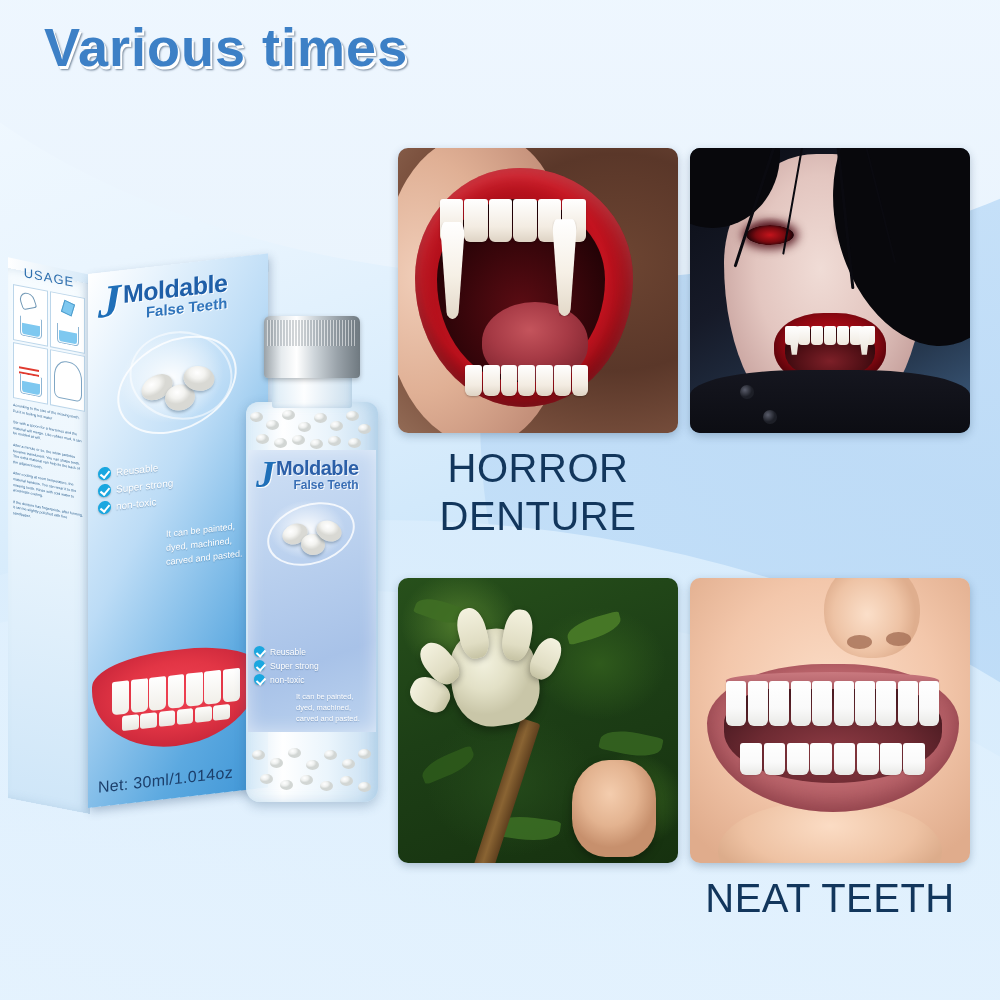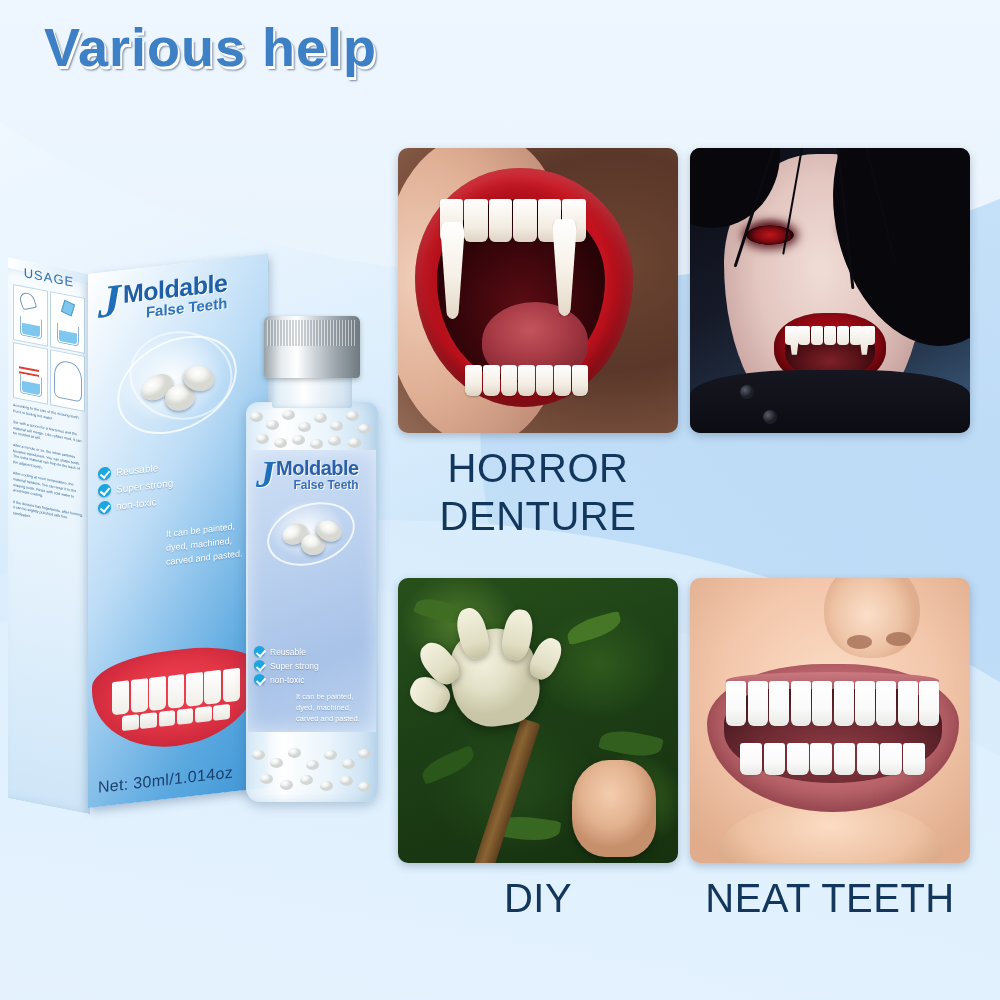--- a/index.html
+++ b/index.html
@@ -286,21 +286,21 @@
 <body>
 
 <div id="stage">
 
   <div class="swoosh sw-right"></div>
   <div class="swoosh sw-top"></div>
   <div class="swoosh sw-lowright"></div>
   <div class="swoosh sw-bottom"></div>
   <div class="swoosh sw-bottom2"></div>
 
-  <div class="title">Various help</div>
+  <div class="title">Various times</div>
 
   <div class="tile" style="left:398px;top:148px;width:280px;height:285px;">
     <div class="ph-mouth">
       <div class="skin-l"></div>
       <div class="lips"></div>
       <div class="oral"></div>
       <div class="tongue"></div>
       <div class="row-top">
         <i class="tooth"></i>
           <i class="tooth"></i>
@@ -367,21 +367,20 @@
       <div class="stick"></div>
       <div class="claw-palm"></div>
       <div class="finger" style="left:12%;top:30%;width:11%;height:14%;transform:rotate(-62deg);"></div>
       <div class="finger" style="left:15%;top:20%;width:10%;height:16%;transform:rotate(-40deg);"></div>
       <div class="finger" style="left:24%;top:10%;width:10%;height:18%;transform:rotate(-14deg);"></div>
       <div class="finger" style="left:36%;top:11%;width:10%;height:18%;transform:rotate(10deg);"></div>
       <div class="finger" style="left:45%;top:20%;width:9%;height:15%;transform:rotate(26deg);"></div>
       <div class="hand"></div>
     </div>
   </div>
-  <div class="cap" style="left:398px;top:874px;width:280px;">DIY</div>
 
   <div class="tile" style="left:690px;top:578px;width:280px;height:285px;">
     <div class="ph-smile">
       <div class="nose"></div>
       <div class="nostril" style="left:56%;top:20%;"></div>
       <div class="nostril" style="left:70%;top:19%;"></div>
       <div class="chin"></div>
       <div class="s-lips"></div>
       <div class="s-oral"></div>
       <div class="gum"></div>

